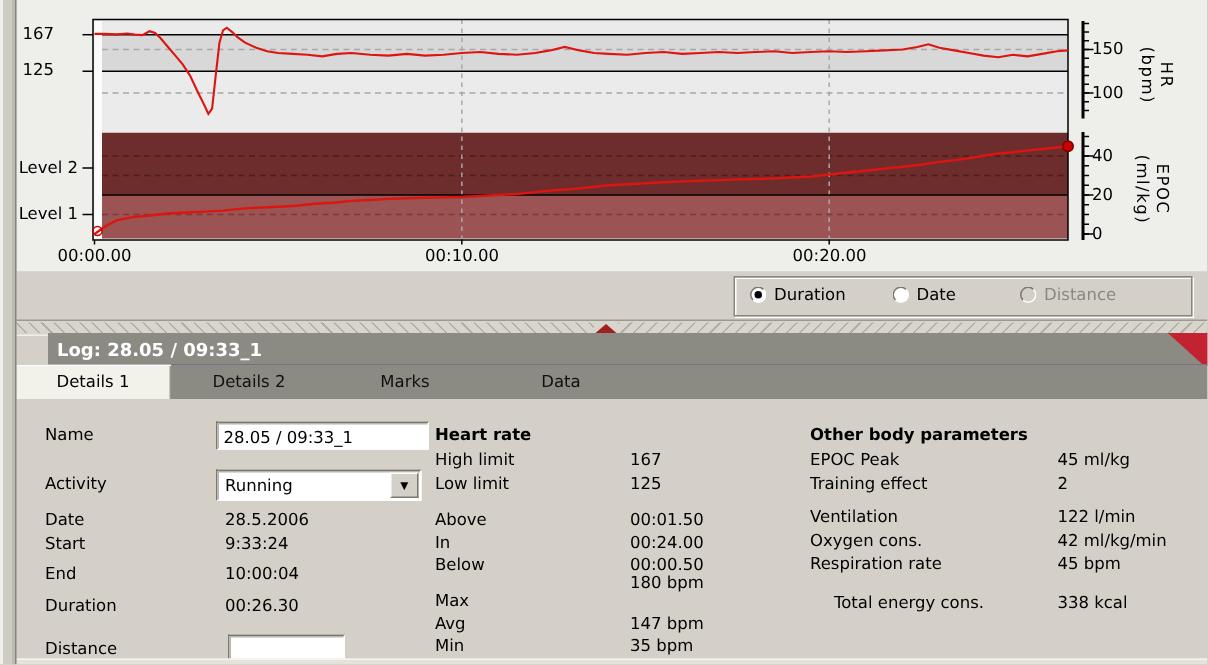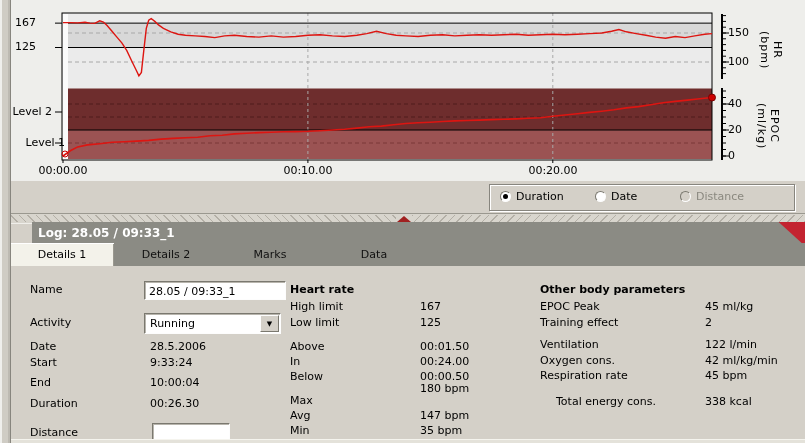--- a/index.html
+++ b/index.html
@@ -130,21 +130,21 @@
       <line x1="722" y1="97.5" x2="726" y2="97.5" stroke="#000"></line>
       <line x1="722" y1="91" x2="726" y2="91" stroke="#000"></line>
       <line x1="63" y1="160" x2="63" y2="163" stroke="#000"></line>
       <line x1="307.9" y1="160" x2="307.9" y2="163" stroke="#000"></line>
       <line x1="552.8" y1="160" x2="552.8" y2="163" stroke="#000"></line>
     </svg>
 
   <div class="ax ax-r" style="left:6px;top:17px;width:30px;">167</div>
   <div class="ax ax-r" style="left:6px;top:41px;width:30px;">125</div>
   <div class="ax ax-r" style="left:6px;top:106px;width:46px;">Level 2</div>
-  <div class="ax ax-r" style="left:6px;top:137px;width:46px;margin-left:13px;">Level 1</div>
+  <div class="ax ax-r" style="left:6px;top:137px;width:46px;">Level 1</div>
   <div class="ax" style="left:33px;top:165px;width:60px;text-align:center;">00:00.00</div>
   <div class="ax" style="left:278px;top:165px;width:60px;text-align:center;">00:10.00</div>
   <div class="ax" style="left:523px;top:165px;width:60px;text-align:center;">00:20.00</div>
   <div class="ax" style="left:728px;top:27px;">150</div>
   <div class="ax" style="left:728px;top:56px;">100</div>
   <div class="ax" style="left:728px;top:98px;">40</div>
   <div class="ax" style="left:728px;top:124px;">20</div>
   <div class="ax" style="left:728px;top:150px;">0</div>
   <div class="vtitle" style="left:758px;top:20px;height:60px;">
     <span>HR</span>

